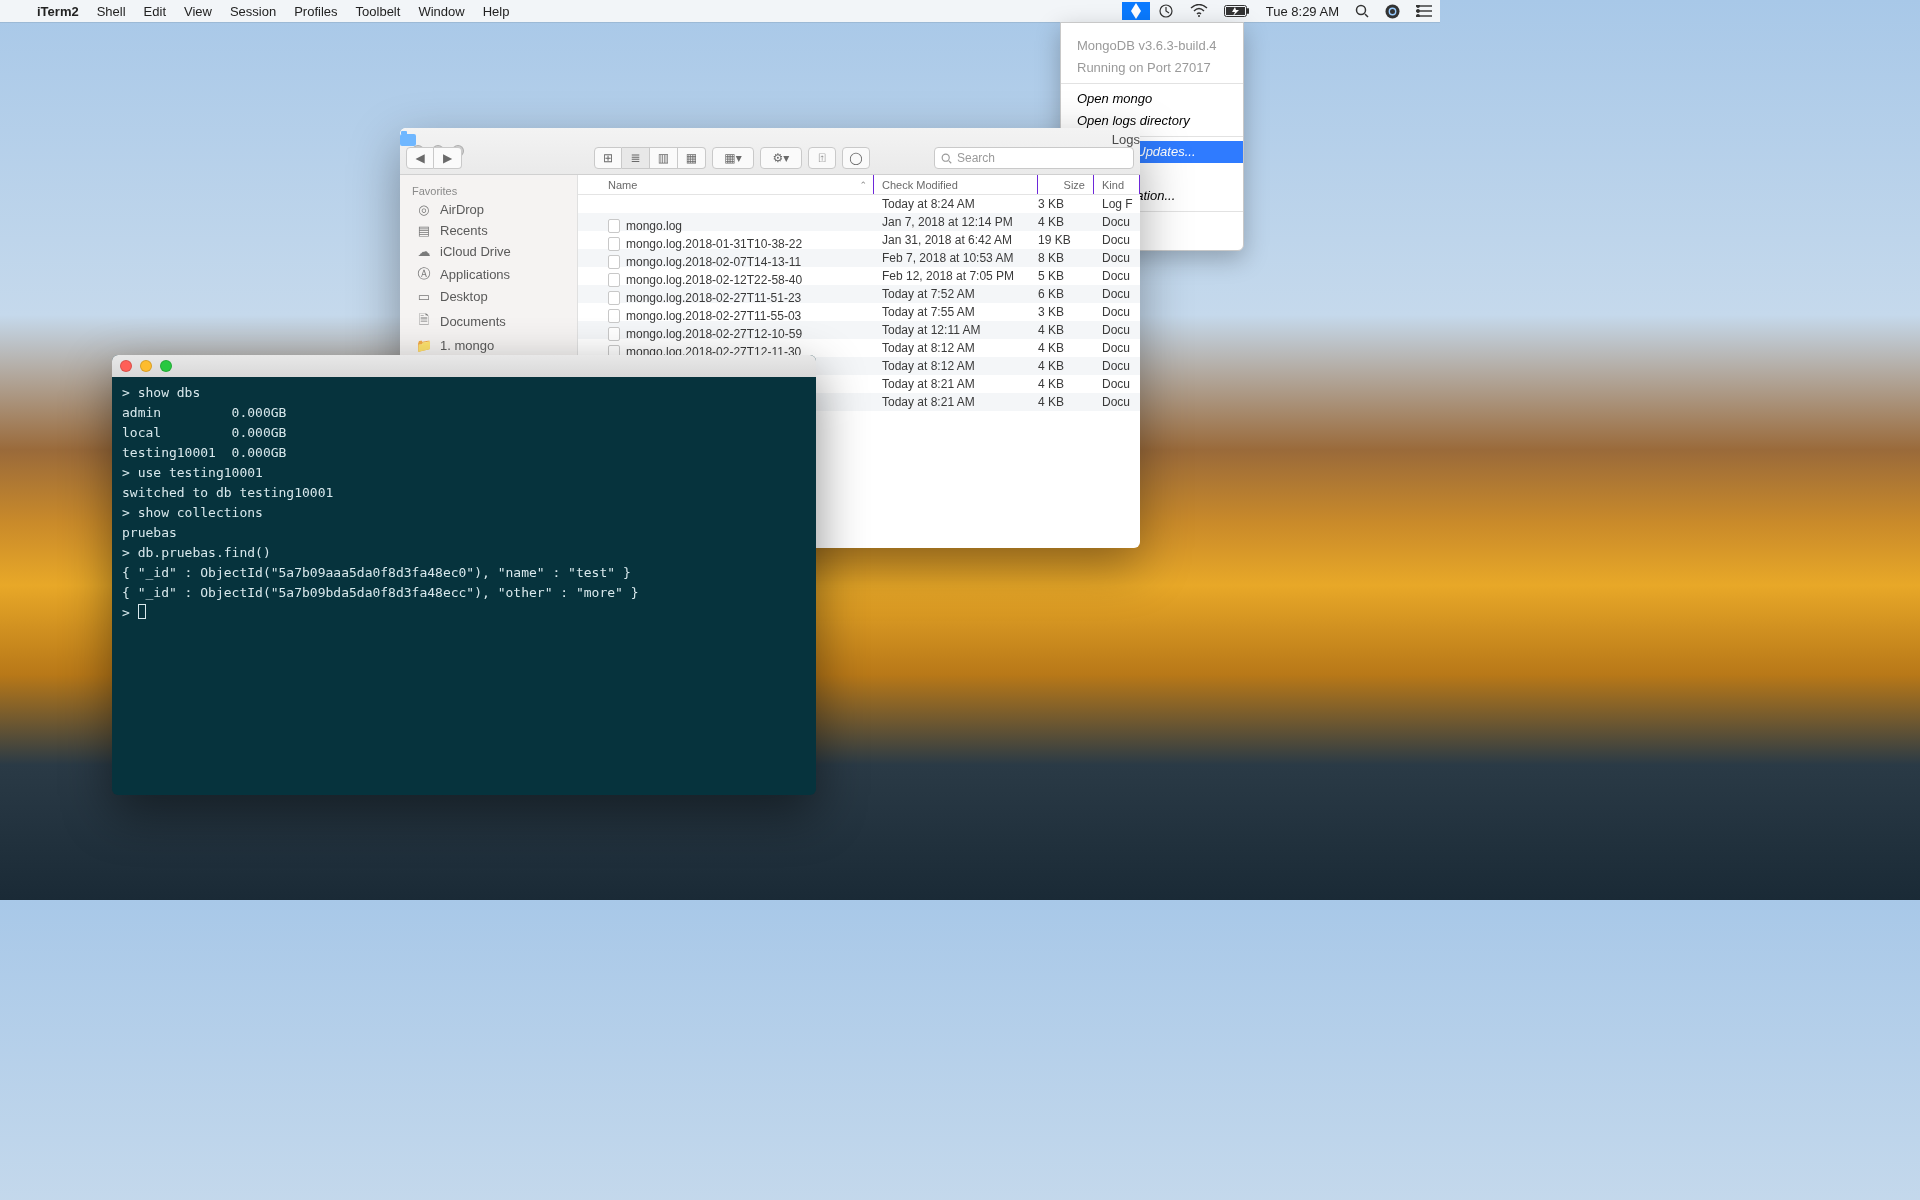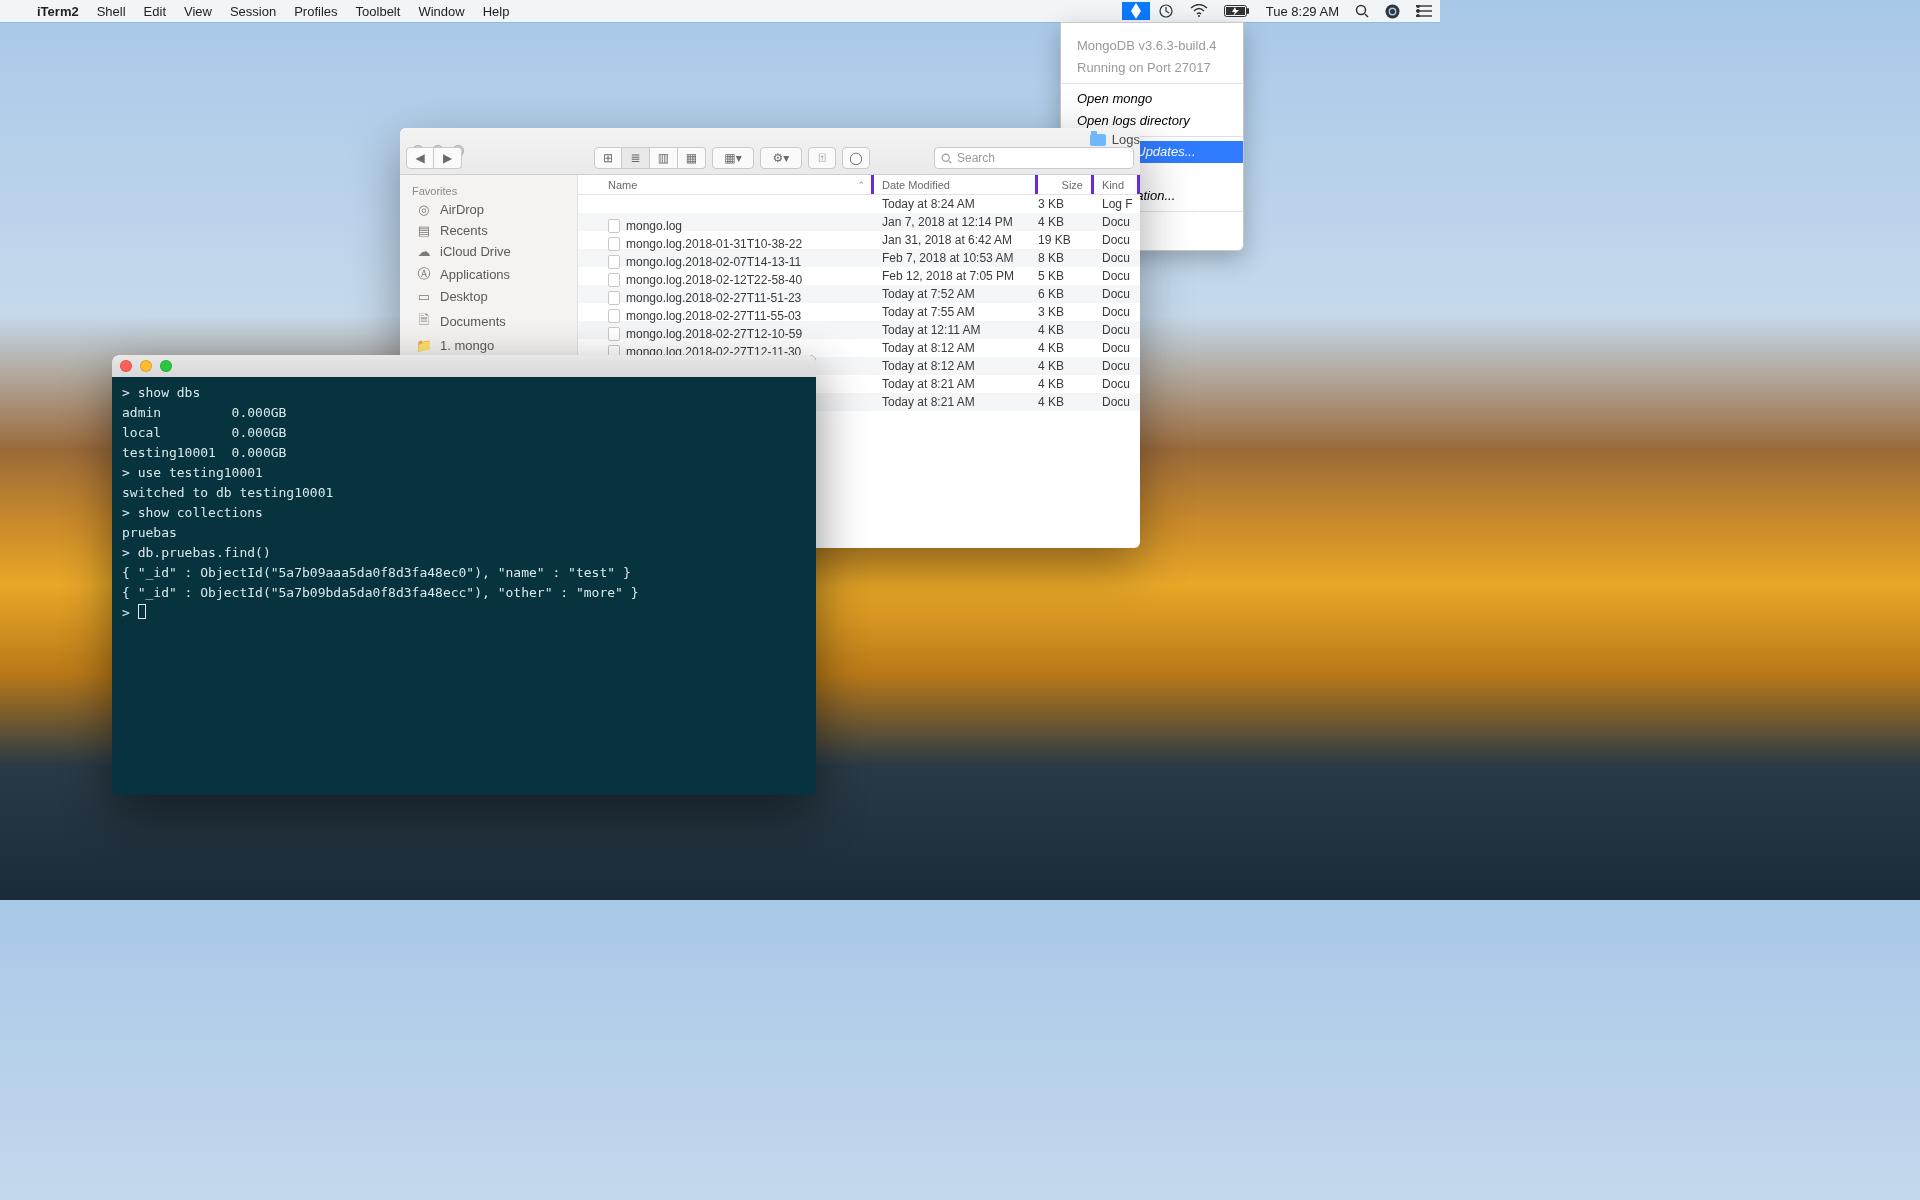--- a/index.html
+++ b/index.html
@@ -22,41 +22,41 @@
   .dropdown .sep { height:1px; background:#e2e2e2; margin:4px 0;}
   .dropdown .mi { padding:2px 16px; line-height:18px; cursor:default;font-style:italic;}
   .dropdown .mi.hl { background:#2f7bff; color:#fff;}
   
   .finder { position:absolute; left:400px; top:128px; width:740px; height:420px; background:#fff; border-radius:6px; box-shadow:0 18px 50px rgba(0,0,0,0.35); overflow:hidden; display:flex; flex-direction:column;}
   .finder .titlebar { height:47px; background:linear-gradient(#f3f3f3,#eaeaea); border-bottom:1px solid #d0d0d0; display:flex; align-items:center; position:relative;}
   .traffic { display:flex; gap:8px; padding:0 12px;}
   .traffic .dot { width:12px; height:12px; border-radius:50%; border:0.5px solid rgba(0,0,0,0.15);}
   .traffic .r{background:#ff5f57;} .traffic .y{background:#febc2e;} .traffic .g{background:#28c840;}
   .traffic.dim .dot{background:#ccc;}
-  .finder .title { position:absolute; left:0; right:0; top:4px; text-align:center; font-size:13px; color:#4a4a4a; display:flex; justify-content:flex-end; align-items:center; gap:6px;}
+  .finder .title { position:absolute; left:0; right:0; top:4px; text-align:center; font-size:13px; color:#4a4a4a; display:flex; justify-content:space-between; align-items:center; gap:6px;}
   .finder .title .folder { width:16px; height:12px; background:#6fb7ff; border-radius:2px; position:relative;}
   .finder .title .folder:before{content:"";position:absolute;top:-3px;left:1px;width:6px;height:3px;background:#6fb7ff;border-radius:1px 1px 0 0;}
   .finder .toolbar { position:absolute; left:6px; right:6px; bottom:4px; height:24px; display:flex; align-items:center; gap:6px;}
   .tbtn { height:22px; border:1px solid #c9c9c9; border-radius:4px; background:#fafafa; display:flex; align-items:center; justify-content:center; color:#6a6a6a; font-size:12px;}
   .tseg { display:flex;}
   .tseg .tbtn{border-radius:0;}
   .tseg .tbtn:first-child{border-radius:4px 0 0 4px;}
   .tseg .tbtn:last-child{border-radius:0 4px 4px 0; border-left:none;}
   .tseg .tbtn + .tbtn{border-left:none;}
   .tseg .tbtn.active{background:#e8e8e8;}
   .tbtn.sq{width:28px;}
   .searchbox{ margin-left:auto; width:200px; height:22px; border:1px solid #c9c9c9; border-radius:4px; display:flex; align-items:center; padding:0 6px; color:#9a9a9a; font-size:12px; gap:5px; background:#fff;}
   .finder .body { flex:1; display:flex; min-height:0;}
   .sidebar { width:178px; background:#f5f3f2; border-right:1px solid #e0e0e0; padding-top:6px; font-size:13px; color:#5a5a5a;}
   .sidebar .lbl { font-size:11px; color:#8a8a8a; padding:4px 12px 2px;}
   .sidebar .si { display:flex; align-items:center; gap:8px; padding:3px 10px 3px 16px; cursor:default;}
   .sidebar .si .ic{width:16px; display:flex; justify-content:center; color:#7a7a7a;}
   .list { flex:1; display:flex; flex-direction:column; font-size:12px; color:#3a3a3a;}
   .list .cols { display:flex; height:20px; background:#fff; border-bottom:1px solid #e4e4e4; color:#6a6a6a; font-size:11px;}
-  .list .cols div{display:flex; align-items:center; border-right:3px solid #6d28d9;}
+  .list .cols div{display:flex; align-items:center; border-right:1px solid #6d28d9;}
   .c-name{flex:1; padding-left:30px; position:relative;}
   .c-name .sort{position:absolute; right:6px; font-size:9px; color:#888;}
   .c-date{width:164px; padding-left:8px;}
   .c-size{width:56px; justify-content:flex-end; padding-right:8px;}
   .c-kind{width:46px; padding-left:8px;}
   .rows{flex:1; overflow:hidden;}
   .row{display:flex; height:18px; align-items:center;}
   .row:nth-child(odd){background:#fff;}
   .row:nth-child(even){background:#f4f6f8;}
   .row .c-name{display:flex; align-items:center; gap:6px; padding-left:30px;margin-top:44px;}
@@ -214,21 +214,21 @@
             <span>1. mongo</span>
           </div>
         </div>
     </div>
     <div class="list">
       <div class="cols">
         <div class="c-name">
             <span>Name</span>
             <span class="sort">⌃</span>
           </div>
-        <div class="c-date">Date Modified</div>
+        <div class="c-date">Check Modified</div>
         <div class="c-size">Size</div>
         <div class="c-kind">Kind</div>
       </div>
       <div class="rows" id="rows">
           <div class="row">
             <div class="c-name">
               <span class="doc"></span>
               <span>mongo.log</span>
             </div>
             <div class="c-date">Today at 8:24 AM</div>

